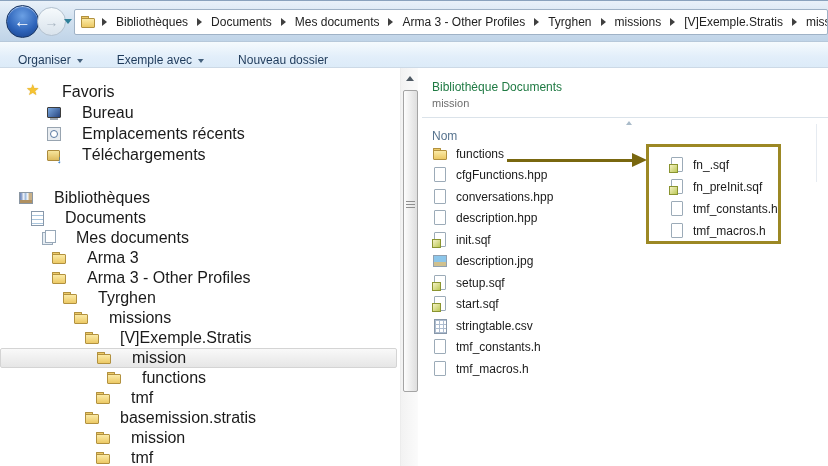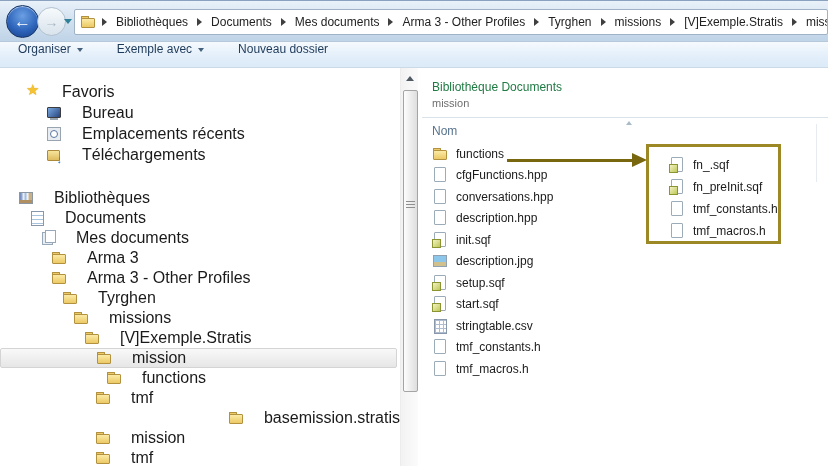--- a/index.html
+++ b/index.html
@@ -23,21 +23,21 @@
   .address{position:absolute;left:74px;right:0;top:8px;height:24px;background:#fff;
            border:1px solid #9fb2c6;border-radius:2px;display:flex;align-items:center;
            overflow:hidden;padding-left:5px;}
   .breadcrumb{display:flex;align-items:center;white-space:nowrap;}
   .crumb{font-size:12px;color:#222;padding:2px 3px;cursor:default;}
   .crumb-sep{width:0;height:0;border-left:5px solid #3f3f3f;
              border-top:4px solid transparent;border-bottom:4px solid transparent;margin:0 6px;}
   
   .toolbar{position:absolute;top:41px;left:0;right:0;height:25px;
            background:linear-gradient(#f5fafd,#e2eefa 60%,#dcebf8);
-           border-bottom:1px solid #ccd9e6;display:flex;align-items:flex-start;
+           border-bottom:1px solid #ccd9e6;display:flex;align-items:flex-end;
            padding-left:18px;gap:34px;}
   .tool-item{font-size:12px;color:#1e3a5a;display:flex;align-items:center;gap:6px;cursor:default;}
   .tool-caret{width:0;height:0;border-left:3.5px solid transparent;border-right:3.5px solid transparent;
               border-top:4px solid #44607c;margin-top:2px;}
   
   .content{position:absolute;top:67px;left:0;right:0;bottom:0;background:#fff;}
   .sidebar{position:absolute;left:0;top:0;width:400px;bottom:0;overflow:hidden;
            padding-top:13px;box-sizing:border-box;}
   .side-row{height:20px;display:flex;align-items:center;gap:20px;font-size:16px;color:#1a1a1a;box-sizing:border-box;}
   .side-row.fav{height:21px;}
@@ -52,21 +52,21 @@
                    border-bottom:5px solid #4f5a64;}
   .vscroll-thumb{position:absolute;left:2px;width:13px;top:22px;height:300px;
                  background:linear-gradient(90deg,#fdfdfd,#dedede);border:1px solid #a4a4a4;border-radius:2px;}
   .vscroll-thumb::after{content:"";position:absolute;left:2px;right:2px;top:110px;height:1px;
                  background:#8f8f8f;box-shadow:0 3px 0 #8f8f8f,0 6px 0 #8f8f8f;}
   
   .main{position:absolute;left:422px;top:0;right:0;bottom:0;padding-left:10px;}
   .main-title{margin-top:12px;font-size:12px;}
   .main-sub{margin-top:3px;font-size:11px;color:#6f6f6f;}
   .col-header{margin-top:8px;margin-left:-10px;padding-left:10px;border-top:1px solid #dbe3ea;
-              height:25px;position:relative;display:flex;align-items:center;}
+              height:25px;position:relative;display:flex;align-items:flex-end;}
   .col-label{font-size:12px;color:#57738e;}
   .sort-caret{position:absolute;left:204px;top:3px;width:0;height:0;
               border-left:3.5px solid transparent;border-right:3.5px solid transparent;
               border-bottom:4px solid #a9bbc9;}
   .col-divider{position:absolute;left:394px;top:56px;width:1px;height:58px;background:#e6ebf1;}
   .file-row{height:21.5px;display:flex;align-items:center;gap:8px;font-size:12px;color:#1a1a1a;}
   
   .arrow-line{position:absolute;left:507px;top:158px;width:126px;height:3px;}
   .arrow-head{position:absolute;left:632px;top:152px;width:0;height:0;
               border-top:7.5px solid transparent;border-bottom:7.5px solid transparent;
@@ -221,21 +221,21 @@
           <span>mission</span>
         </div>
         <div class="side-row" style="padding-left: 106px;">
           <span class="ic ic-folder"></span>
           <span>functions</span>
         </div>
         <div class="side-row" style="padding-left: 95px;">
           <span class="ic ic-folder"></span>
           <span>tmf</span>
         </div>
-        <div class="side-row" style="padding-left: 84px; justify-content: flex-end;">
+        <div class="side-row" style="padding-left: 84px;">
           <span class="ic ic-folder"></span>
           <span>basemission.stratis</span>
         </div>
         <div class="side-row" style="padding-left: 95px;">
           <span class="ic ic-folder"></span>
           <span>mission</span>
         </div>
         <div class="side-row" style="padding-left: 95px;">
           <span class="ic ic-folder"></span>
           <span>tmf</span>

